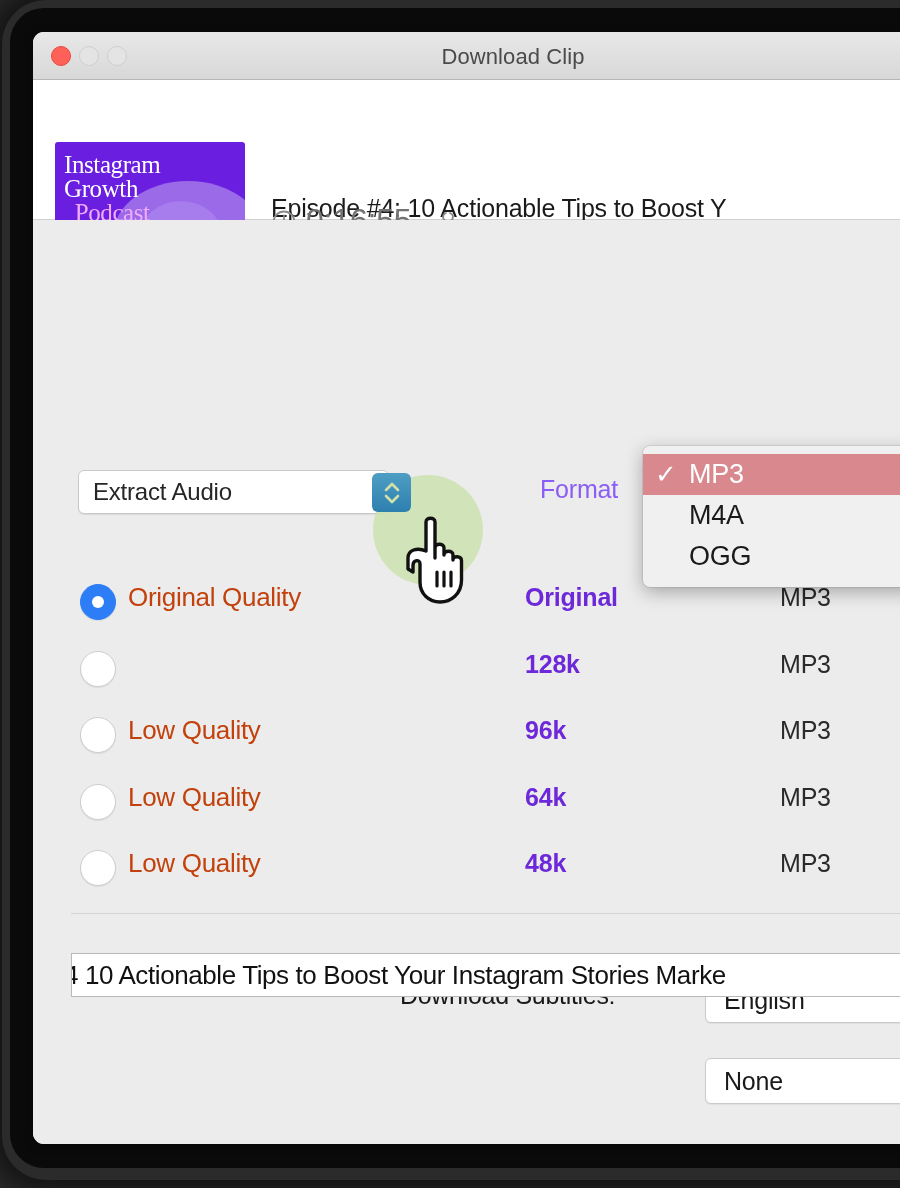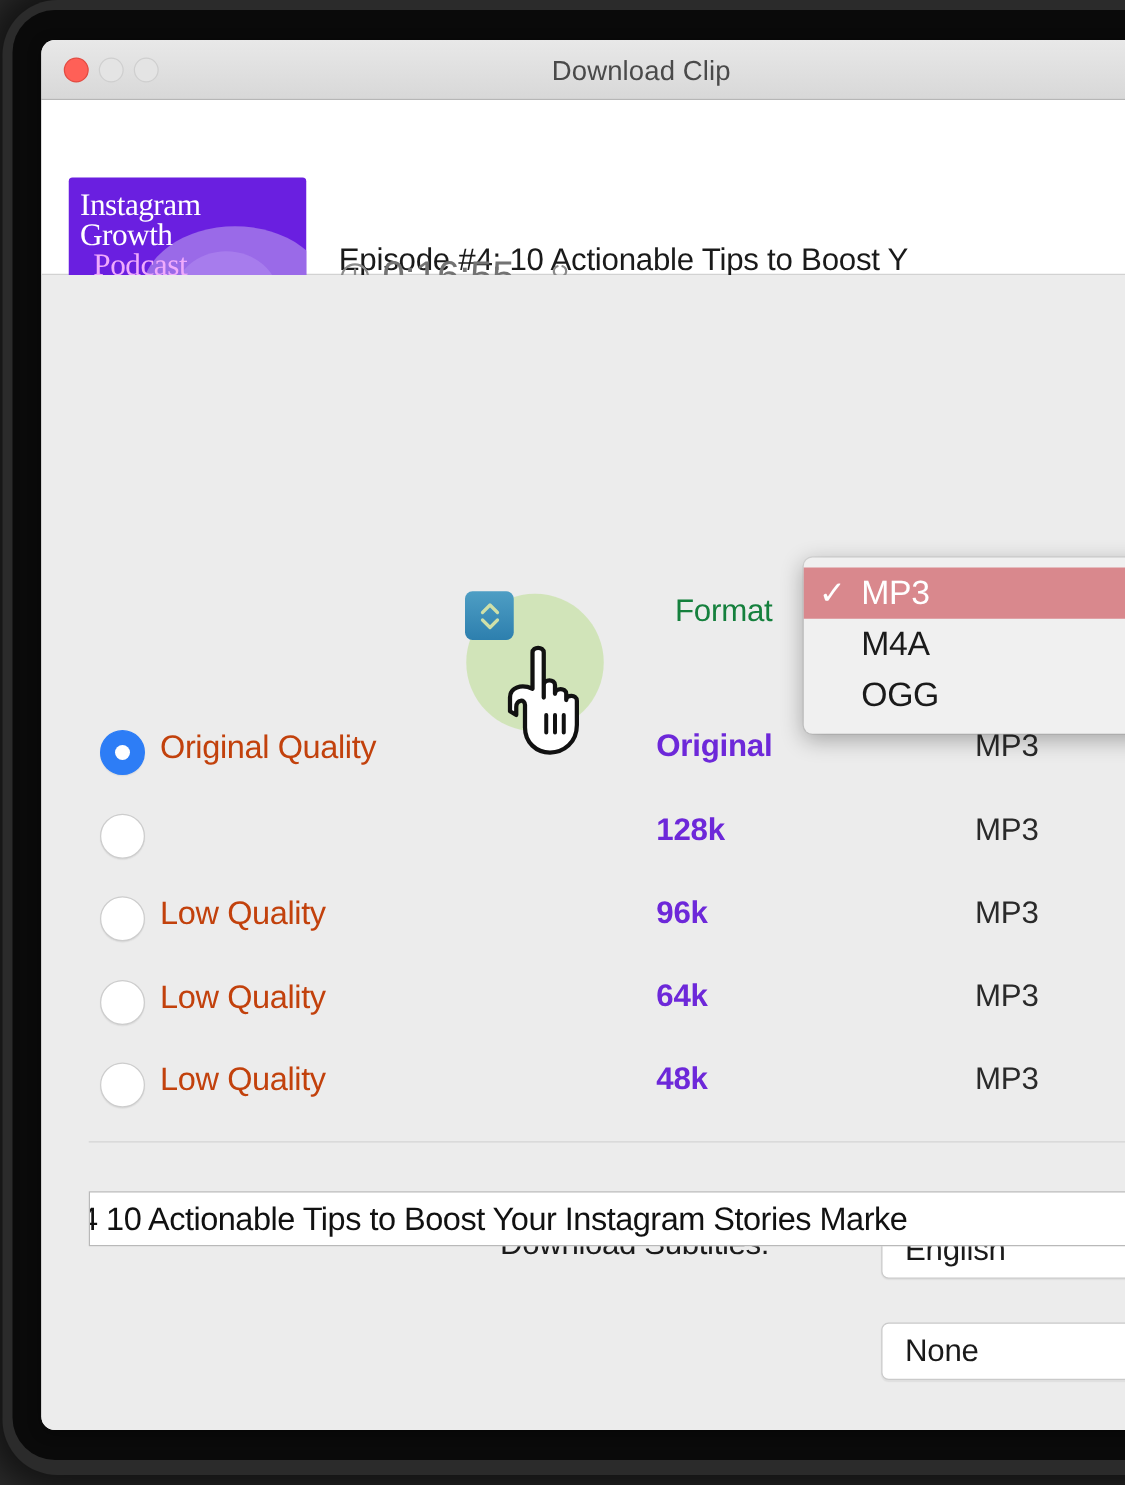--- a/index.html
+++ b/index.html
@@ -218,21 +218,21 @@
     top: 294px;
     z-index: 8;
   }
 
   
   .format-label {
     position: absolute;
     left: 507px;
     top: 255px;
     font-size: 25px;
-    color: #15803d;
+    color: #8b5cf6;
     letter-spacing: -0.2px;
   }
 
   
   .popup {
     position: absolute;
     left: 610px;
     top: 226px;
     width: 330px;
     background: #f0f0f0;
@@ -424,20 +424,23 @@
         <svg width="22" height="26" viewBox="0 0 22 26">
           <path d="M13 5 a4.2 4.2 0 0 1 0 8 l-3 3 a4.2 4.2 0 0 1 0 8" fill="none" stroke="#8a8a8a" stroke-width="1.8" stroke-linecap="round"></path>
           <path d="M9 5 a4.2 4.2 0 0 0 0 8 l3 3 a4.2 4.2 0 0 0 0 8" fill="none" stroke="#8a8a8a" stroke-width="1.8" stroke-linecap="round"></path>
         </svg>
       </span>
     </div>
   </div>
 
   <div class="body">
 
+    <div class="select-box">
+      <span class="sel-label">Extract Audio</span>
+    </div>
 
     <div class="hover-halo"></div>
 
     <div class="stepper">
       <svg width="22" height="30" viewBox="0 0 22 30">
         <path d="M5 12 L11 6 L17 12" fill="none" stroke="#cfe0a8" stroke-width="2.6" stroke-linecap="round" stroke-linejoin="round"></path>
         <path d="M5 18 L11 24 L17 18" fill="none" stroke="#cfe0a8" stroke-width="2.6" stroke-linecap="round" stroke-linejoin="round"></path>
       </svg>
     </div>
 

